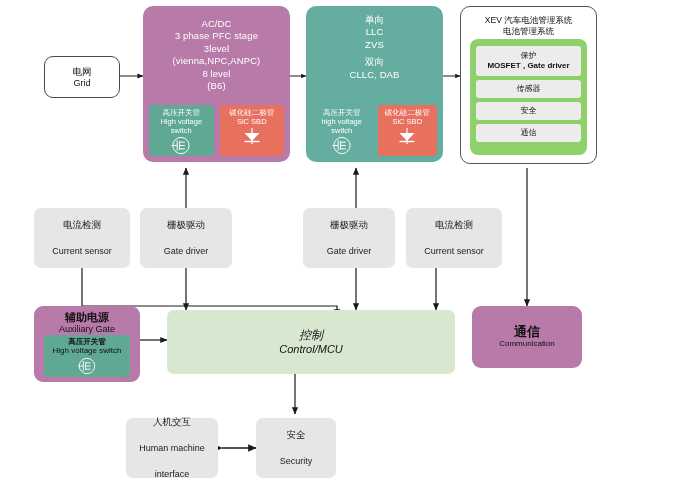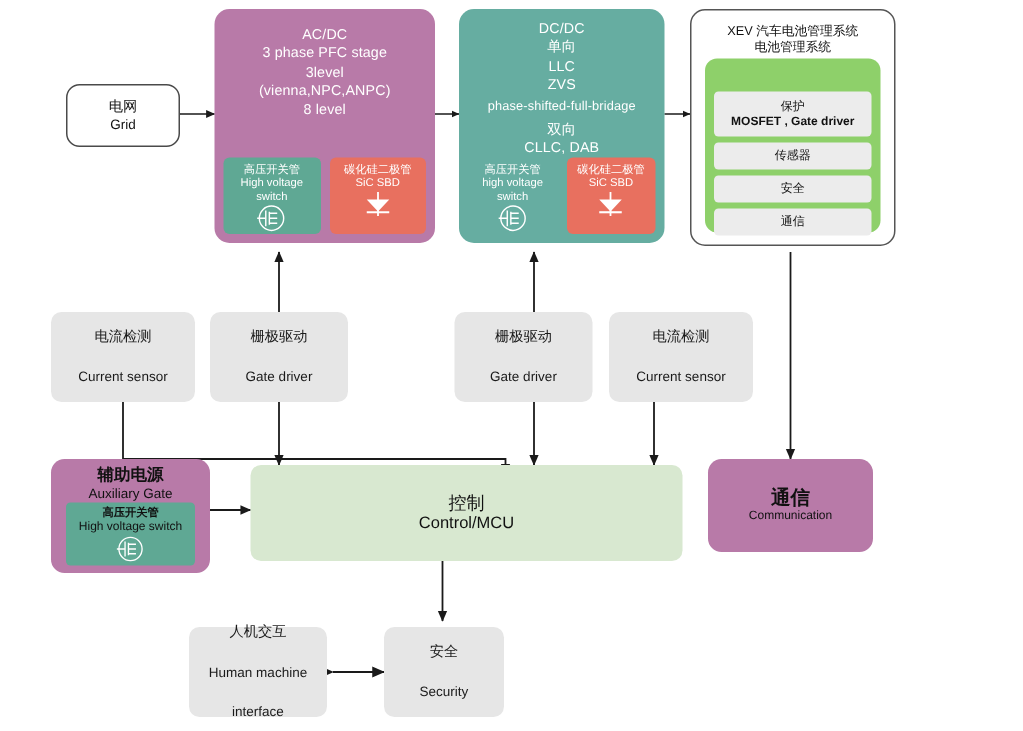--- a/index.html
+++ b/index.html
@@ -34,36 +34,36 @@
   
   .outline{background:#ffffff;border:1px solid #4a4a4a;border-radius:9px;}
   .outline .cn{font-size:9.5px;color:#111;line-height:12px;}
   .outline .en{font-size:9px;color:#111;line-height:11px;}
 
   
   .bms-outer{background:#ffffff;border:1px solid #555;border-radius:10px;}
   .bms-title{position:absolute;left:0;right:0;top:8px;text-align:center;
              font-size:8.5px;line-height:10.5px;color:#111;}
   .bms-green{position:absolute;left:9px;right:9px;top:32px;bottom:8px;
-             background:#8ed06a;border-radius:8px;padding:22px 6px;box-sizing:border-box;
+             background:#8ed06a;border-radius:8px;padding:7px 6px;box-sizing:border-box;
              display:flex;flex-direction:column;gap:4px;}
   .bms-row{background:#ececec;border-radius:3px;flex:0 0 auto;display:flex;
            flex-direction:column;align-items:center;justify-content:center;text-align:center;}
   .bms-row .cn{font-size:8px;line-height:10px;color:#111;}
   .bms-row .en{font-size:8px;line-height:10px;color:#111;font-weight:bold;}
   .bms-row.protect{height:30px;}
   .bms-row.small{height:18px;}
 
   
   .purple{background:#b87aa8;border-radius:9px;}
   .purple .cn{font-size:11px;color:#111;line-height:13px;font-weight:bold;}
   .purple .en{font-size:9px;color:#111;line-height:11px;}
 
   
-  .control{background:#d8e8d0;border-radius:7px;}
+  .control{background:#d8e8d0;border-radius:7px;font-style:italic;}
   .control .cn{font-size:12px;color:#111;line-height:15px;}
   .control .en{font-size:11px;color:#111;line-height:13px;}
 
   .aux-chip{position:absolute;left:10px;right:10px;bottom:5px;height:40px;background:#5fa894;
             border-radius:3px;display:flex;flex-direction:column;align-items:center;
             padding-top:2px;color:#fff;}
   .aux-chip .cn{font-size:7.5px;line-height:9px;}
   .aux-chip .en{font-size:8px;line-height:9.5px;}
   svg{display:block;}
 </style>
@@ -114,20 +114,21 @@
     <div class="en">Grid</div>
   </div>
 
   <div class="node conv" style="left:143px;top:6px;width:147px;height:156px;background:#b87aa8;">
     <div style="position:absolute;left:6px;right:6px;top:12px;">
       <div class="title">AC/DC</div>
       <div class="title">3 phase PFC stage</div>
       <div class="title">3level</div>
       <div class="title">(vienna,NPC,ANPC)</div>
       <div class="title">8 level</div>
+      <div class="title">(B6)</div>
     </div>
     <div class="chips">
       <div class="chip teal">
         <div class="cn">高压开关管</div>
         <div class="en">High voltage switch</div>
         <svg width="26" height="22" viewBox="0 0 26 22">
           <circle cx="13" cy="11" r="8.5" fill="none" stroke="#ffffff" stroke-width="1"></circle>
           <line x1="9" y1="5.5" x2="9" y2="16.5" stroke="#fff" stroke-width="1"></line>
           <line x1="11.5" y1="6.5" x2="11.5" y2="15.5" stroke="#fff" stroke-width="1"></line>
           <line x1="11.5" y1="11" x2="17" y2="11" stroke="#fff" stroke-width="1"></line>
@@ -143,25 +144,23 @@
           <line x1="13" y1="2" x2="13" y2="18" stroke="#fff" stroke-width="1.2"></line>
           <path d="M5.5,7 L20.5,7 L13,15 z" fill="#ffffff"></path>
           <line x1="5.5" y1="15.5" x2="20.5" y2="15.5" stroke="#fff" stroke-width="1.4"></line>
         </svg>
       </div>
     </div>
   </div>
 
   <div class="node conv" style="left:306px;top:6px;width:137px;height:156px;background:#66ada1;">
     <div style="position:absolute;left:4px;right:4px;top:8px;">
-      <div class="title">DC/DC</div>
       <div class="title">单向</div>
       <div class="title">LLC</div>
       <div class="title">ZVS</div>
-      <div class="title" style="font-size:8.5px;">phase-shifted-full-bridage</div>
       <div class="title" style="height:5px;"></div>
       <div class="title">双向</div>
       <div class="title">CLLC, DAB</div>
     </div>
     <div class="chips">
       <div class="chip" style="background:transparent;">
         <div class="cn">高压开关管</div>
         <div class="en">high voltage switch</div>
         <svg width="26" height="22" viewBox="0 0 26 22">
           <circle cx="13" cy="11" r="8.5" fill="none" stroke="#ffffff" stroke-width="1"></circle>

